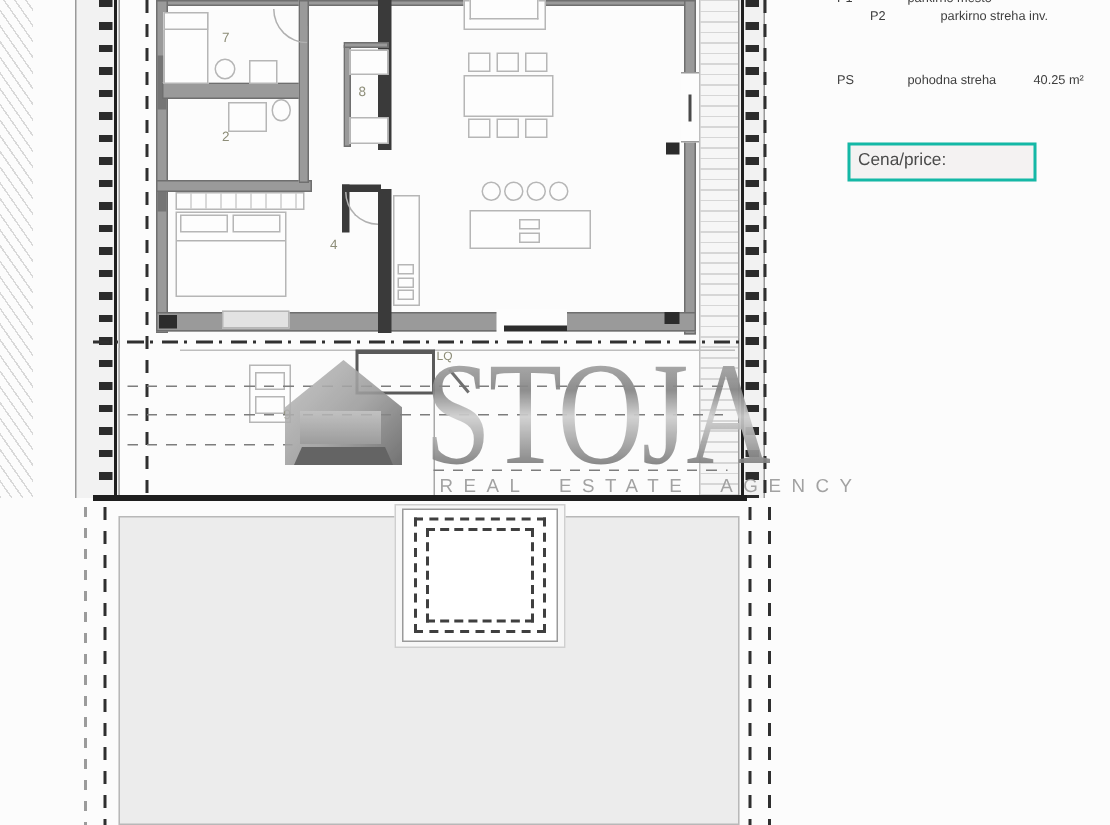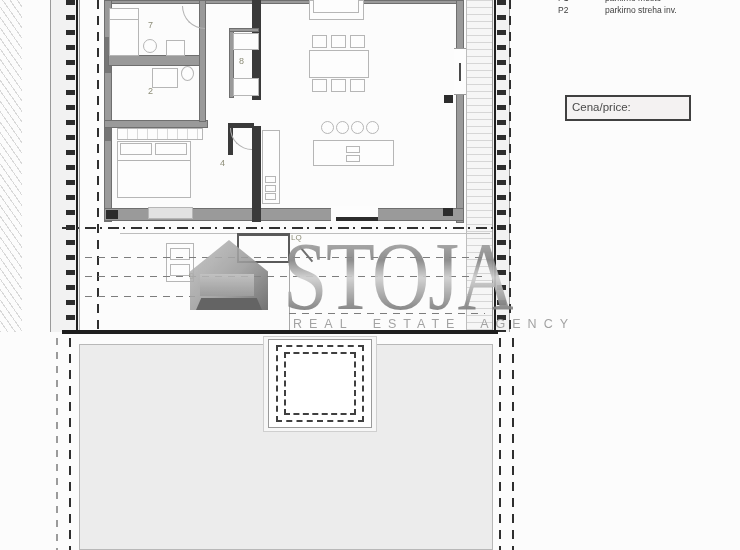--- a/index.html
+++ b/index.html
@@ -46,21 +46,21 @@
   #wm-house .inner{position:absolute;left:10px;right:14px;top:34px;bottom:14px;
     background:linear-gradient(180deg,#b9b9b9,#8f8f8f);}
   #wm-house .base{position:absolute;left:6px;right:6px;bottom:0;height:12px;background:#4f4f4f;
     clip-path:polygon(0 100%,8% 0,92% 0,100% 100%);}
   .loupe{position:absolute;width:2px;height:20px;background:#6f6f6f;transform:rotate(-40deg);z-index:4;}
   
   .prow{position:absolute;display:flex;font-size:8.5px;color:#3e3e3e;z-index:2;}
   .prow .code{width:47px;}
   .prow .desc{width:84px;}
   #price-box{position:absolute;left:565px;top:95px;width:112px;z-index:2;
-    border:2px solid #404040;background:#f4f2f2;padding:3px 5px 4px 5px;
+    border:2px solid #14b8a6;background:#f4f2f2;padding:3px 5px 4px 5px;
     font-size:11.5px;color:#4a4a4a;line-height:1.3;}
   .hline{position:absolute;height:1px;background:#bdbdbd;}
   .vline{position:absolute;width:1px;background:#a8a8a8;}
 </style>
 </head>
 <body>
 
 <div id="canvas">
 
   <div class="hatchd" style="left:0;top:0;width:22px;height:332px;"></div>
@@ -183,21 +183,26 @@
     <div class="inner"></div>
     <div class="base"></div>
   </div>
   <div id="wm-name">STOJA</div>
   <div id="wm-tag">REAL ESTATE AGENCY</div>
 
   <div class="prow" style="left:558px;top:-7px;">
     <span class="code">P1</span>
     <span class="desc">parkirno mesto</span>
   </div>
-  <div class="prow" style="left:558px;top:5px;justify-content:space-between;">
+  <div class="prow" style="left:580px;top:5px;justify-content:space-between;">
     <span class="code">P2</span>
     <span class="desc">parkirno streha inv.</span>
   </div>
+  <div class="prow" style="left:558px;top:48px;">
+    <span class="code">PS</span>
+    <span class="desc">pohodna streha</span>
+    <span class="area">40.25 m²</span>
+  </div>
   <div id="price-box">
     <div>Cena/price:</div>
   </div>
 
 </div>
 
 </body></html>

